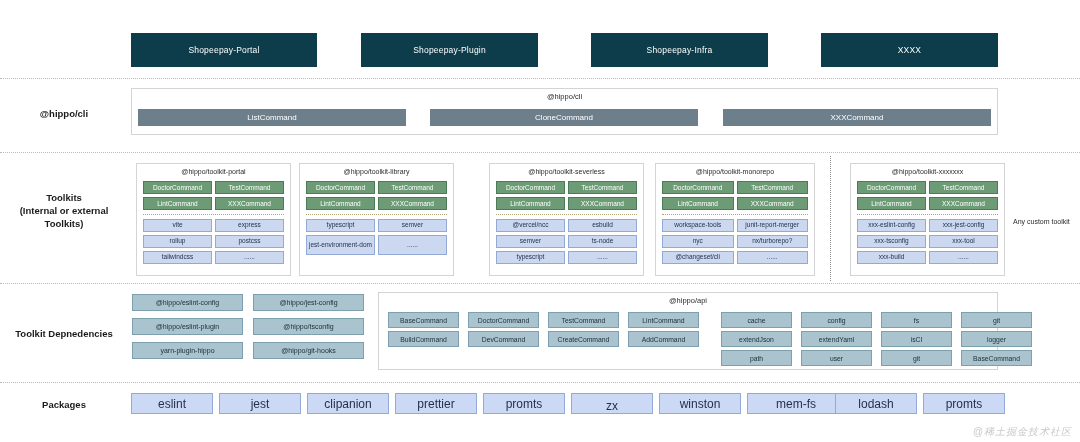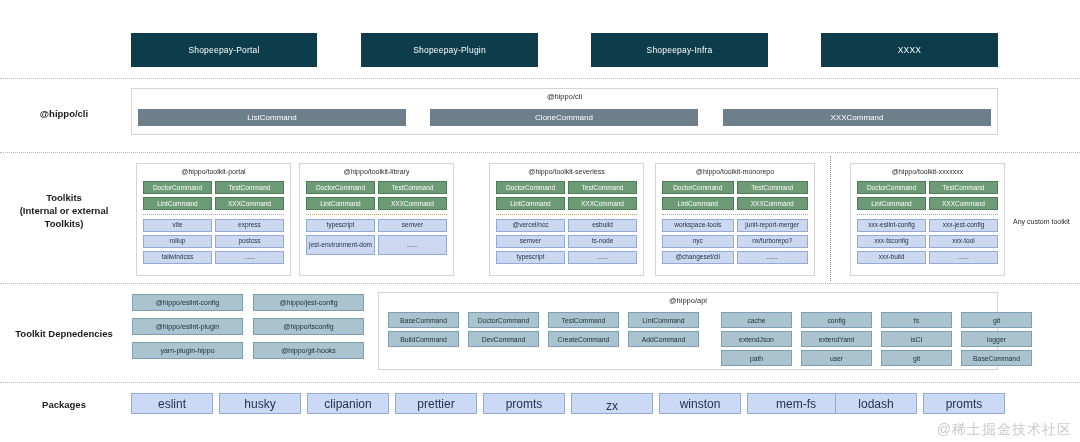--- a/index.html
+++ b/index.html
@@ -124,21 +124,21 @@
   
   .pkg-box {
     position: absolute; height: 21px;
     background: #ccd9f5; border: 1px solid #93aad6;
     color: #22324d; font-size: 12px;
     display: flex; align-items: center; justify-content: center;
   }
 
   .watermark {
     position: absolute; right: 8px; bottom: 3px;
-    font-size: 14px; color: #c9c9c9; letter-spacing: 1px;
+    font-size: 10px; color: #c9c9c9; letter-spacing: 1px; font-style: italic;
   }
 </style>
 </head>
 <body>
 
 <div id="root">
 
   <div class="row-label" style="top:108px;">
     <span>@hippo/cli</span>
   </div>
@@ -333,21 +333,21 @@
       <div class="api-box">git</div>
       <div class="api-box">logger</div>
       <div class="api-box">BaseCommand</div>
     </div>
   </div>
 
   <div class="pkg-box" style="left:131px;top:393px;width:82px;">
       <span>eslint</span>
     </div>
   <div class="pkg-box" style="left:219px;top:393px;width:82px;">
-      <span>husky</span>
+      <span>jest</span>
     </div>
   <div class="pkg-box" style="left:307px;top:393px;width:82px;">
       <span>clipanion</span>
     </div>
   <div class="pkg-box" style="left:395px;top:393px;width:82px;">
       <span>prettier</span>
     </div>
   <div class="pkg-box" style="left:483px;top:393px;width:82px;">
       <span>promts</span>
     </div>

